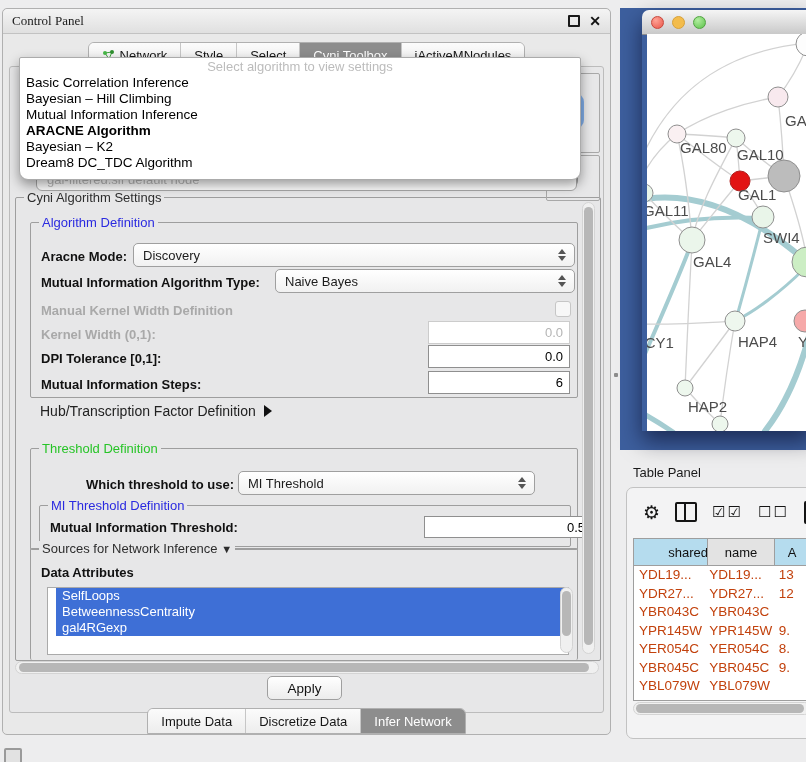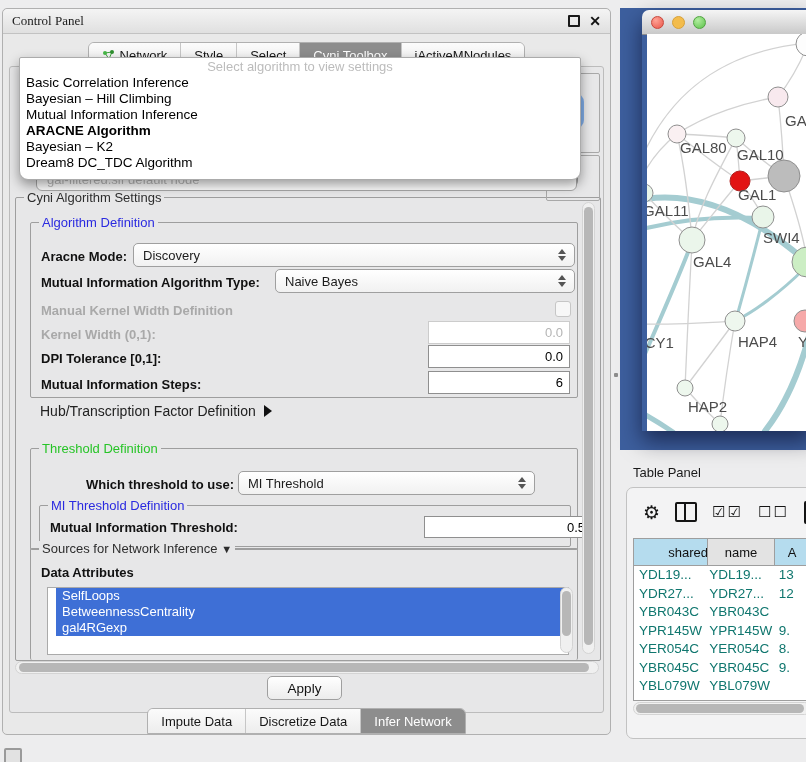--- a/index.html
+++ b/index.html
@@ -103,21 +103,21 @@
   .check-glyph{font-size:15px;color:#141414;letter-spacing:2px;}
   .page-icon{width:16px;height:19px;border:2px solid #141414;border-radius:2px;background:#fff;}
   .tp-table{position:absolute;left:6px;top:50px;width:178px;height:163px;background:#fff;border:1px solid #9e9e9e;
       box-sizing:border-box;overflow:hidden;}
   .tp-head{display:flex;height:26px;border-bottom:1px solid #9e9e9e;}
   .tp-th{font-size:13px;color:#111;display:flex;align-items:center;justify-content:center;
       border-right:1px solid #9e9e9e;box-sizing:border-box;background:#e3e3e3;overflow:hidden;}
   .tp-th.hl{background:#b5dcee;}
   .tp-body{overflow:hidden;height:135px;}
   .tp-tr{display:flex;height:18.5px;}
-  .tp-td{font-size:13.5px;color:#0f766e;line-height:18.5px;padding-left:5px;box-sizing:border-box;overflow:hidden;white-space:nowrap;}
+  .tp-td{font-size:13.5px;color:#c2410c;line-height:18.5px;padding-left:5px;box-sizing:border-box;overflow:hidden;white-space:nowrap;}
   .tp-hscroll{position:absolute;left:6px;top:214px;width:178px;}
 
   .mini-square{position:absolute;left:4px;top:748px;width:14px;height:16px;border:2px solid #9a9a9a;
       border-radius:2px;background:#e2e2e2;}
   .split-handle{position:absolute;left:614px;top:373px;width:4px;height:4px;background:#8d8d8d;border-radius:1px;}
 </style>
 </head>
 <body>
 
 <div class="cp">

